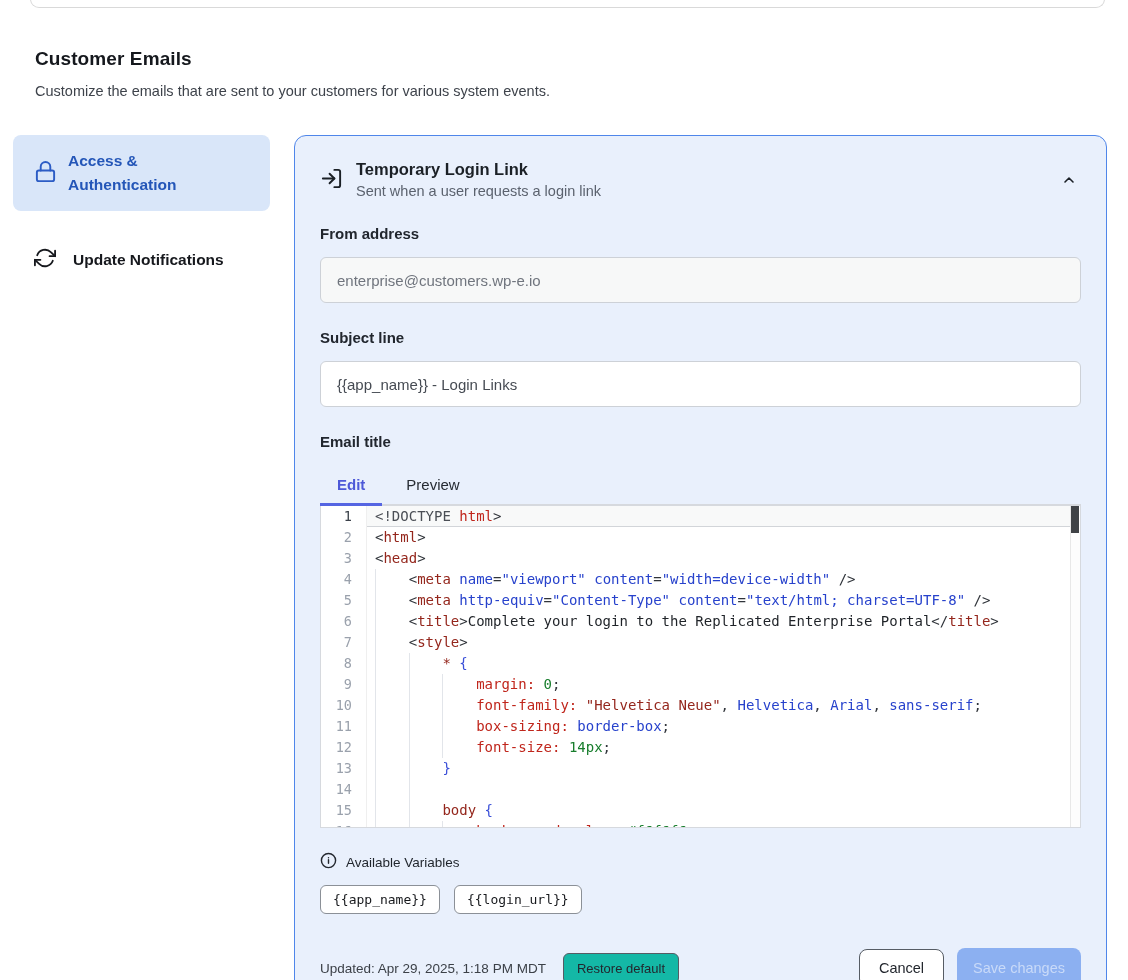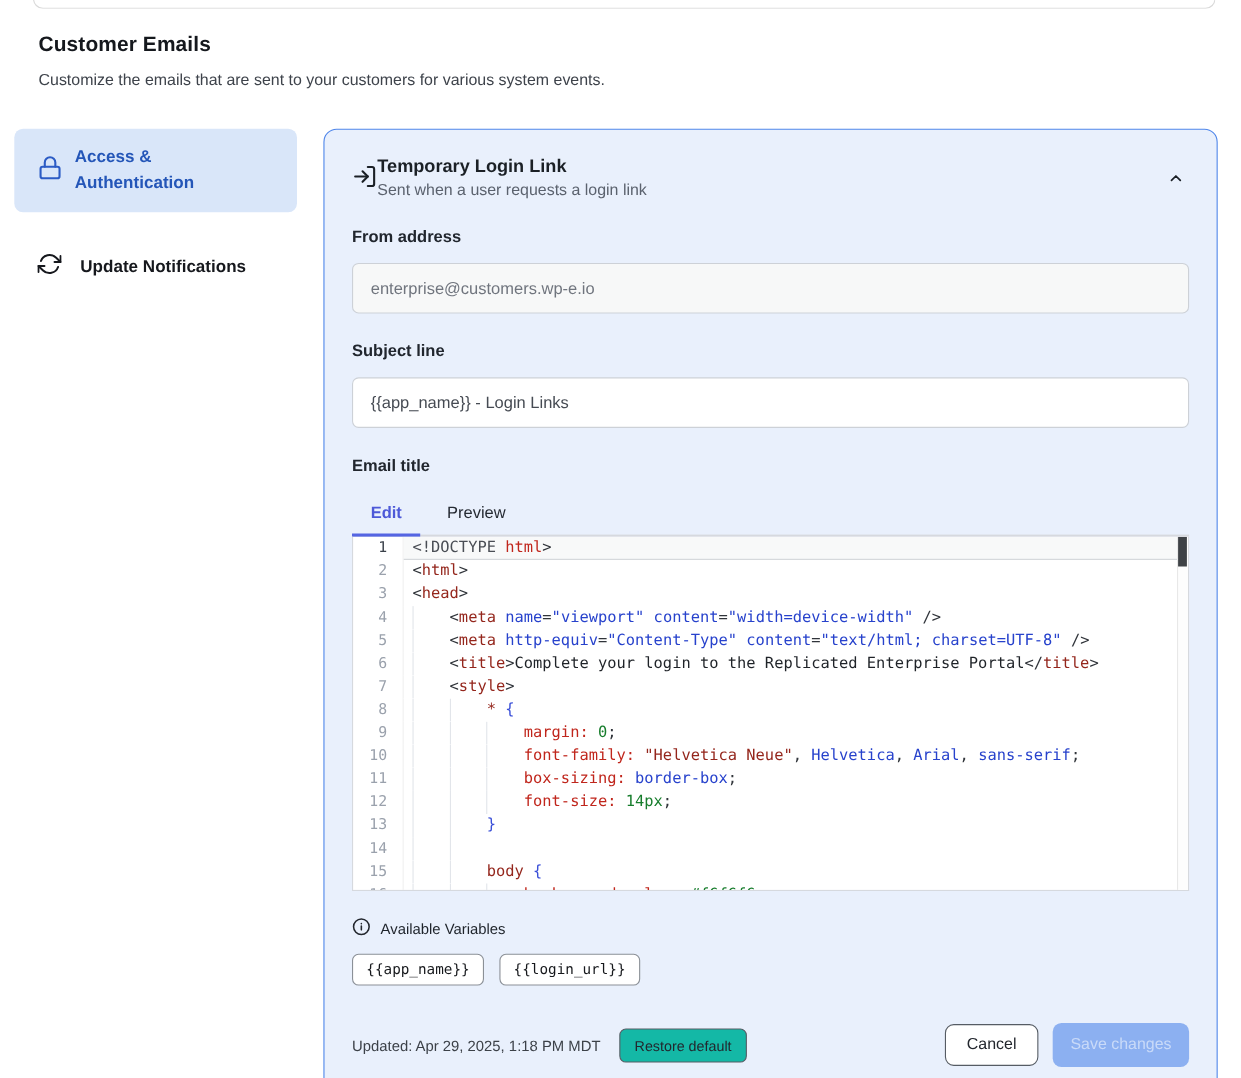--- a/index.html
+++ b/index.html
@@ -3,42 +3,42 @@
 <meta charset="utf-8">
 <style>
   * { margin:0; padding:0; box-sizing:border-box; }
   html,body { width:1128px; height:980px; background:#ffffff; overflow:hidden;
     font-family:"Liberation Sans", sans-serif; color:#1b2026; }
 
   
   .top-card-edge { position:absolute; left:30px; top:-10px; width:1075px; height:18px;
     border:1px solid #d9d9d9; border-radius:0 0 9px 9px; border-top:none; }
 
-  .page-head { padding:30px 0 0 35px; }
+  .page-head { padding:48px 0 0 35px; }
   .page-title { font-size:19px; font-weight:700; color:#15181d; letter-spacing:.1px; }
   .page-sub { margin-top:13px; font-size:14.5px; color:#3e434b; }
 
   .layout { display:flex; align-items:flex-start; margin-top:36px; }
 
   
   .sidebar { width:257px; margin-left:13px; flex:none; }
   .side-item { display:flex; align-items:center; gap:17px; padding:14px 14px 14px 21px;
     border-radius:8px; font-size:15.5px; font-weight:600; cursor:pointer; }
   .side-item.active { background:#d9e6f9; color:#2456b8; min-height:74px;gap:11px; }
   .side-item.active .side-label { width:130px; line-height:1.55; }
   .side-item.plain { margin-top:22px; color:#16181d; }
   .side-item svg { flex:none; }
 
   
   .panel { flex:1; margin-left:24px; margin-right:21px; background:#e9f0fc;
     border:1.5px solid #4f86ea; border-radius:12px; padding:24px 25px 25px 25px; }
 
   .panel-head { display:flex; align-items:flex-start; }
   .panel-head-icon { margin-top:7px; }
-  .panel-head-text { flex:1; }
+  .panel-head-text { margin-left:13px; flex:1; }
   .panel-title { font-size:16.5px; font-weight:700; color:#1b2026; }
   .panel-sub { margin-top:4px; font-size:14.5px; color:#5b626e; }
   .collapse-btn { background:none; border:none; cursor:pointer; padding:4px; margin-top:8px; }
 
   .field-label { margin-top:26px; font-size:15px; font-weight:600; color:#21262e; }
   .text-input { margin-top:15px; width:100%; height:46px; border:1px solid #cdd1d7;
     border-radius:6px; padding:0 16px; font-size:15px; font-family:"Liberation Sans",sans-serif; }
   .text-input.muted { background:#f7f8f8; color:#70757e; }
   .text-input.normal { background:#ffffff; color:#464b53; }
 

